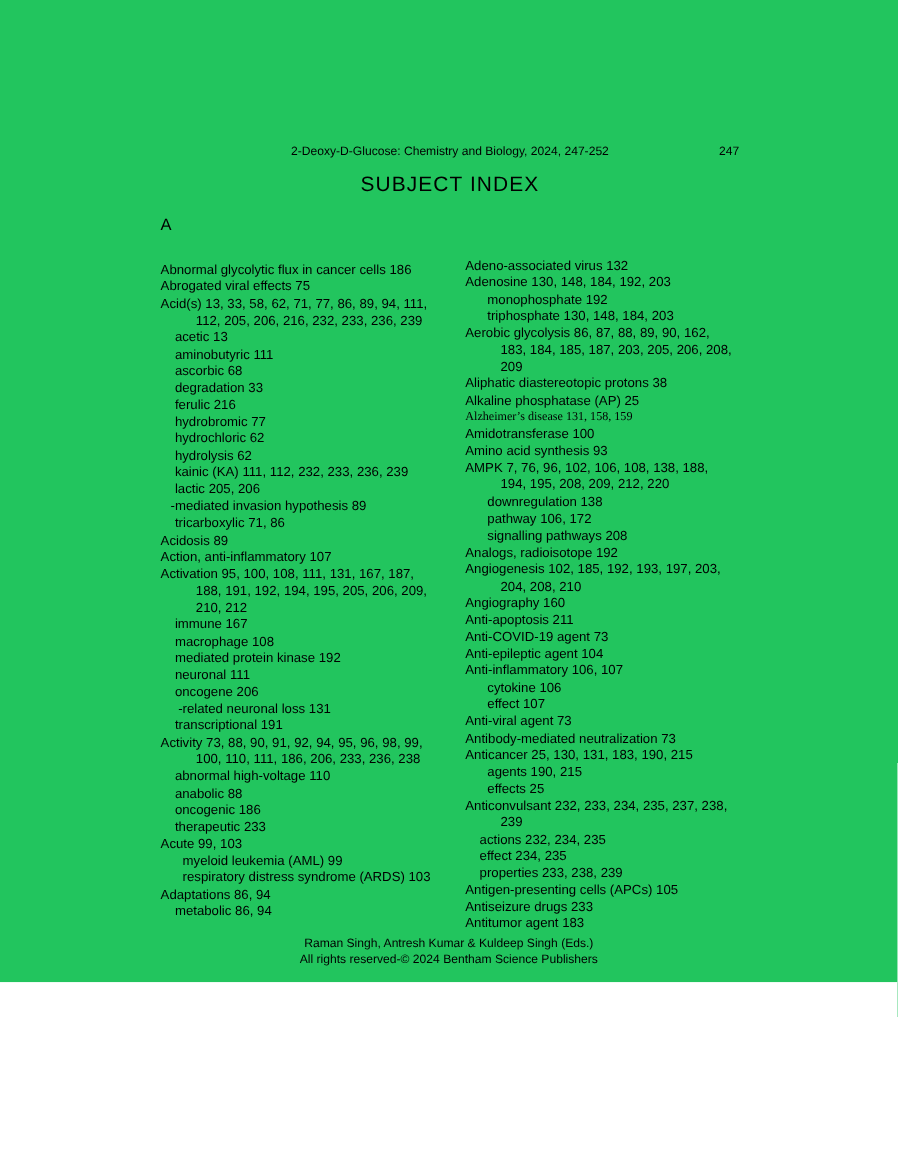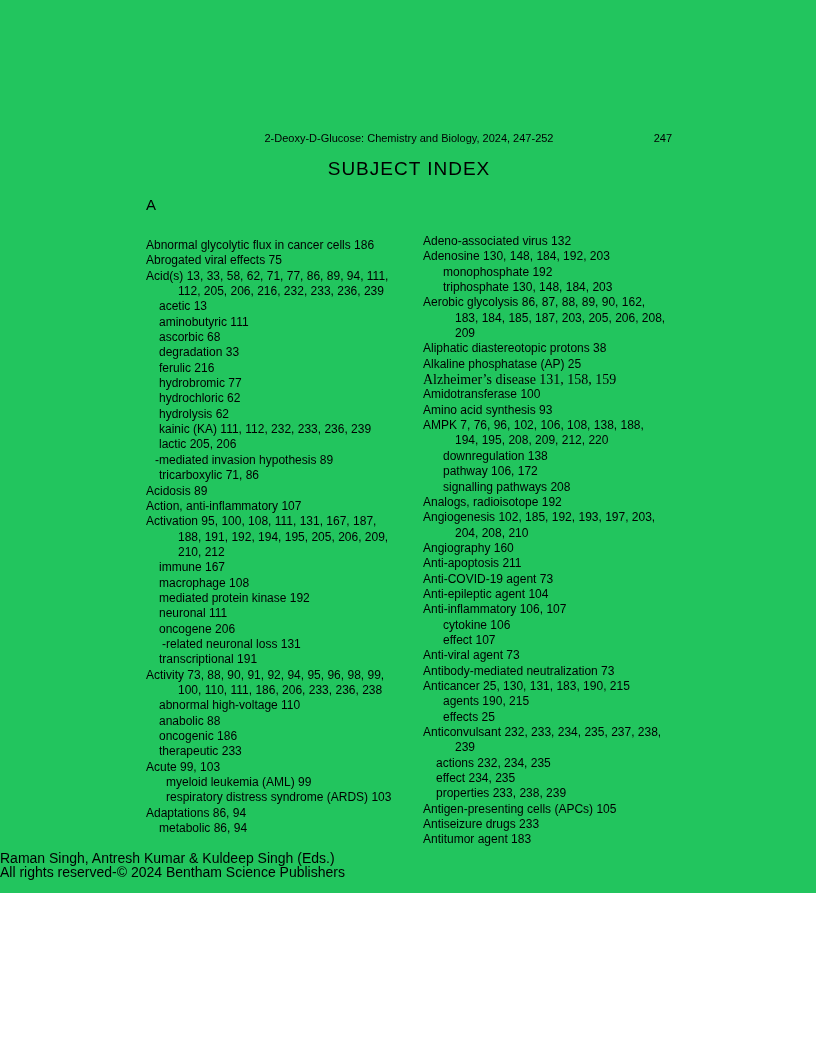--- a/index.html
+++ b/index.html
@@ -60,28 +60,29 @@
   .col-left  { left: 146px; top: 238px; width: 270px; }
   .col-right { left: 423px; top: 212px; width: 280px; margin-top: 22px; }
   .line.main  { padding-left: 0; }
   .line.sub   { padding-left: 13px; }
   .line.sub2  { padding-left: 20px; }
   .line.cont  { padding-left: 32px; }
   .line.hang  { padding-left: 9px; }
   .line.hang2 { padding-left: 16px; }
   .line.serif {
     font-family: "Liberation Serif", serif;
-    font-size: 14px;
+    font-size: 11px;
   }
   .footer {
     position: absolute;
     left: 0;
     right: 0;
     top: 852px;
-    font-size: 14px;
+    text-align: center;
+    font-size: 11px;
     line-height: 13.5px;
   }
 </style>
 </head>
 <body>
 
 <div class="page">
 
   <div class="running-head">
     <span class="rh-title">2-Deoxy-D-Glucose: Chemistry and Biology, 2024, 247-252</span>

